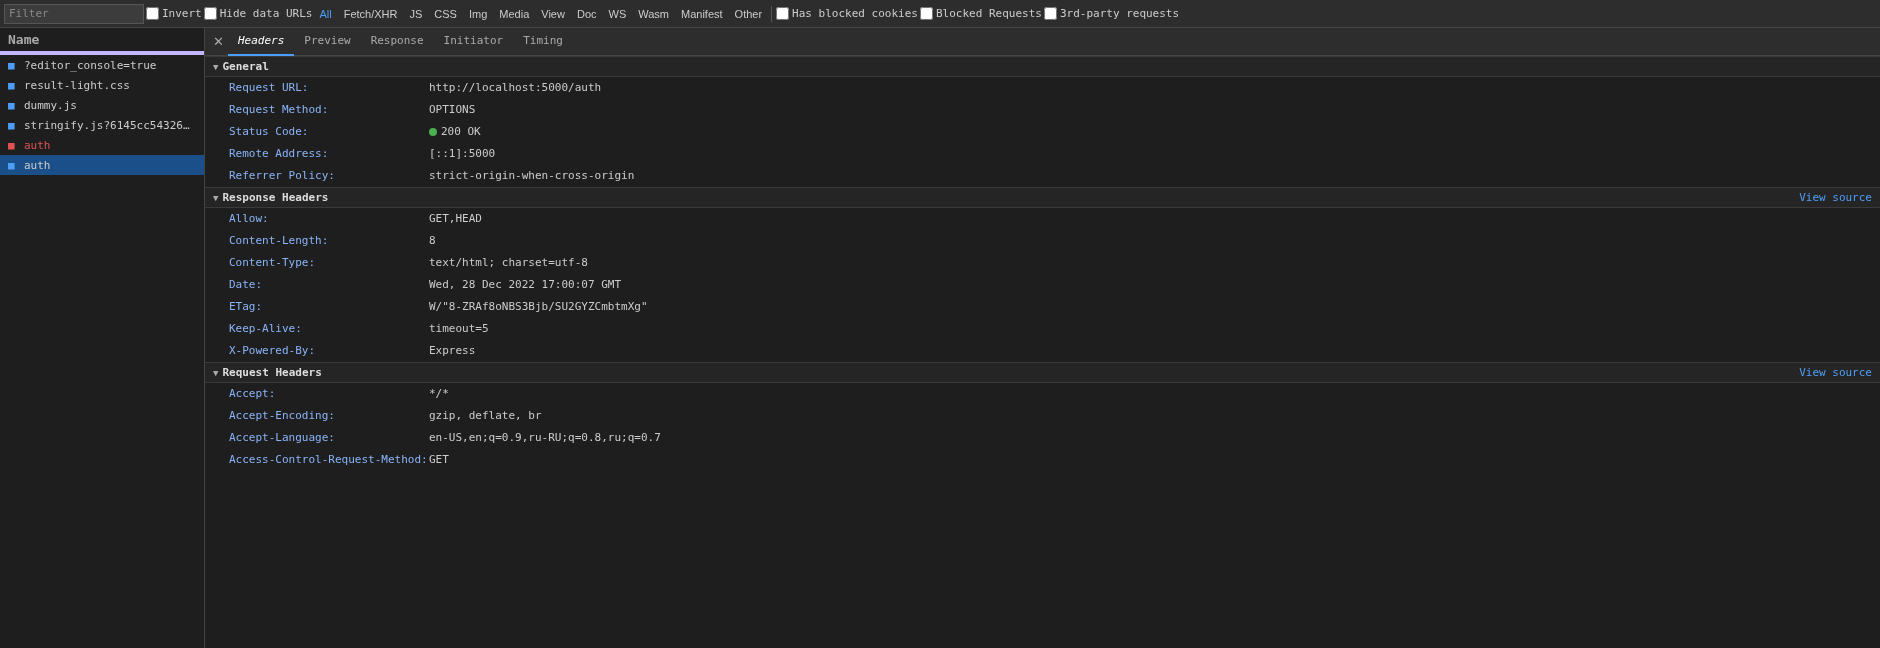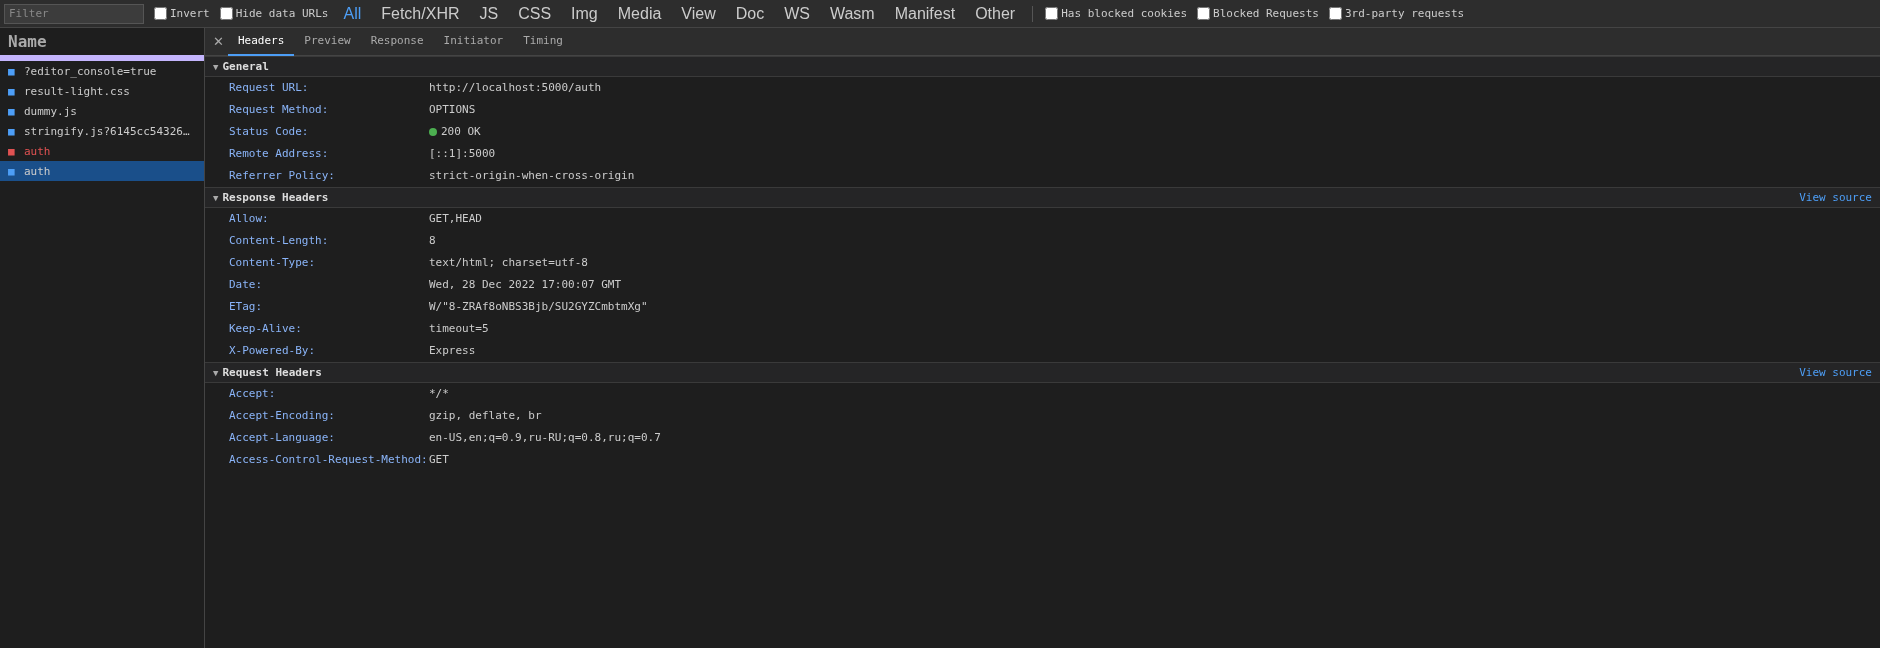--- a/index.html
+++ b/index.html
@@ -14,39 +14,39 @@
     }
 
     
     .toolbar {
       display: flex;
       align-items: center;
       background: #2d2d2d;
       border-bottom: 1px solid #444;
       height: 28px;
       padding: 0 4px;
-      gap: 10px;
+      gap: 2px;
     }
     .filter-input {
       background: #3c3c3c;
       border: 1px solid #555;
       color: #ccc;
       height: 20px;
       width: 140px;
       padding: 0 4px;
       font-size: 11px;
       font-family: inherit;
     }
     .filter-input::placeholder { color: #888; }
     .toolbar-btn {
       background: none;
       border: none;
       color: #ccc;
       cursor: pointer;
-      font-size: 16px;
+      font-size: 11px;
       padding: 1px 5px;
       display: flex;
       align-items: center;
       gap: 3px;
       height: 20px;
       white-space: nowrap;
     }
     .toolbar-btn.active { color: #4d9ef6; }
     .toolbar-checkbox {
       display: flex;
@@ -74,23 +74,23 @@
     
     .left-panel {
       width: 205px;
       border-right: 1px solid #444;
       background: #1e1e1e;
       overflow-y: auto;
       flex-shrink: 0;
     }
     .left-panel-header {
       padding: 4px 8px;
-      font-size: 16px;
+      font-size: 13px;
       color: #aaa;
-      border-bottom: 6px solid #c4b5fd;
+      border-bottom: 4px solid #c4b5fd;
       font-weight: 600;
     }
     .file-item {
       display: flex;
       align-items: center;
       padding: 2px 8px;
       cursor: pointer;
       gap: 4px;
       height: 20px;
     }
@@ -138,21 +138,21 @@
     .tab {
       padding: 4px 10px;
       cursor: pointer;
       font-size: 11px;
       color: #aaa;
       border-bottom: 2px solid transparent;
       height: 28px;
       display: flex;
       align-items: center;
     }
-    .tab.active { color: #fff; border-bottom: 2px solid #4d9ef6; }
+    .tab.active { color: #fff; border-bottom: 2px solid #4d9ef6; font-style: italic; }
 
     
     .content {
       flex: 1;
       overflow-y: auto;
       background: #1e1e1e;
     }
 
     
     .section-header {

